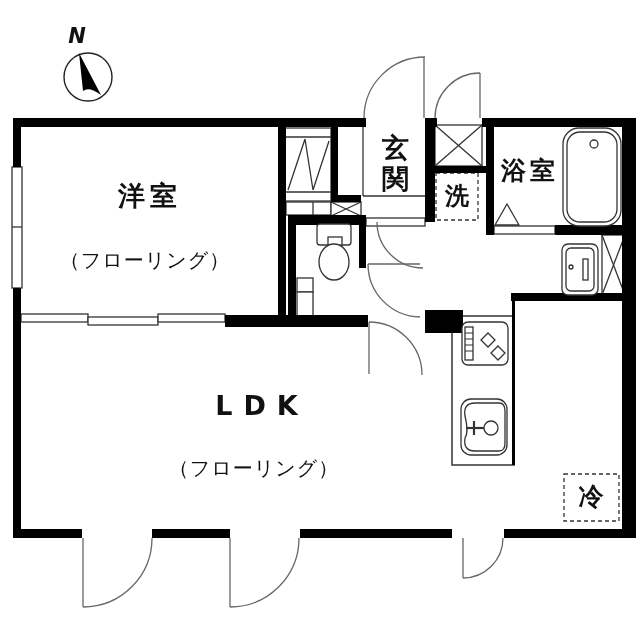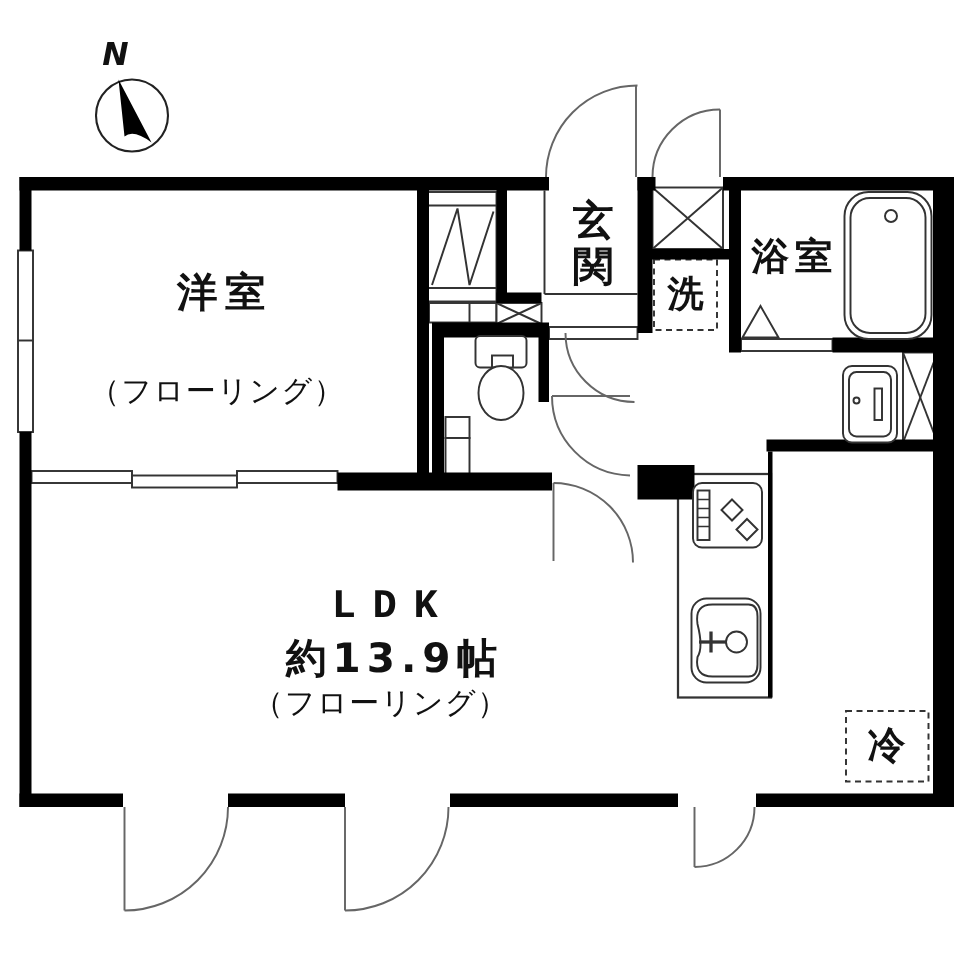--- a/index.html
+++ b/index.html
@@ -204,22 +204,21 @@
         <path d="M79,53 L101,95 Q89,86 83,91 Z" fill="#000000" stroke="none"></path>
       </g>
     </g>
   </svg>
 
   <div class="lbl lbl-north" style="left:77px;  top:37px;">N</div>
 
   <div class="lbl lbl-room" style="left:150px; top:196px;">洋室</div>
   <div class="lbl lbl-floor" style="left:145px; top:260px;">（フローリング）</div>
 
-  <div class="lbl lbl-ldk" style="left:262px; top:406px;font-family:Liberation Mono, monospace;">LDK</div>
-  <div class="lbl lbl-size" style="left:263px; top:440px;">約13.9帖</div>
+  <div class="lbl lbl-ldk" style="left:262px; top:406px;">LDK</div>
   <div class="lbl lbl-floor" style="left:254px; top:468px;">（フローリング）</div>
 
   <div class="lbl lbl-entrance" style="left:397px; top:163px;">玄関</div>
   <div class="lbl lbl-wash" style="left:457px; top:196px;">洗</div>
   <div class="lbl lbl-bath" style="left:530px; top:171px;text-align:right;">浴室</div>
   <div class="lbl lbl-fridge" style="left:591px; top:497px;">冷</div>
 
 </div>
 
 </body></html>

